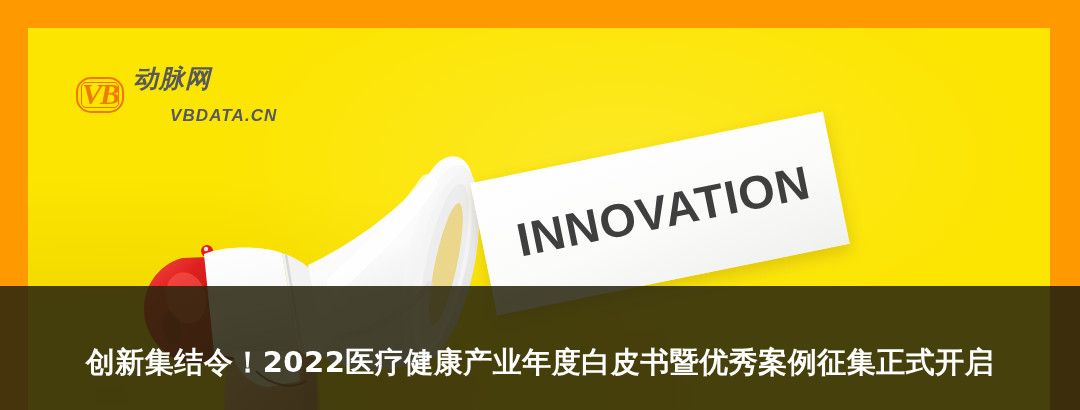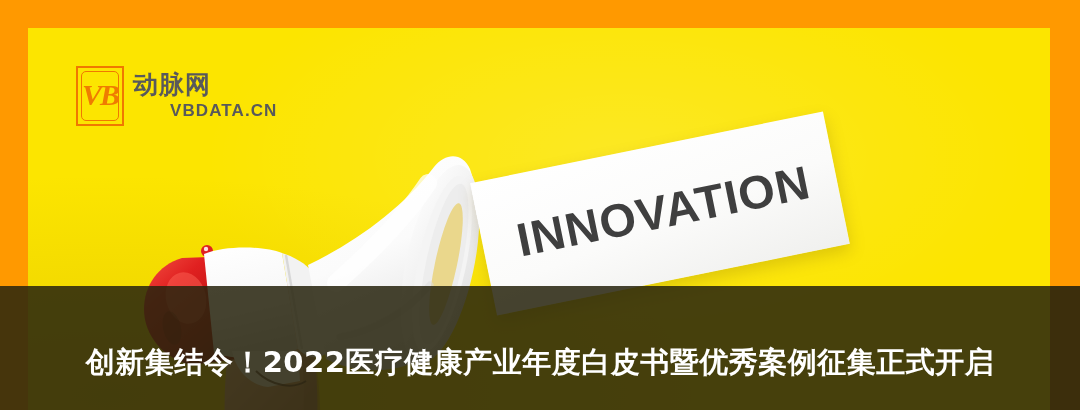--- a/index.html
+++ b/index.html
@@ -57,23 +57,23 @@
     left: 48px;
     top: 38px;
     display: flex;
     align-items: center;
     gap: 9px;
     z-index: 6;
   }
   .logo-badge {
     position: relative;
     width: 48px;
-    height: 60px;
+    height: 36px;
     border: 2.5px solid #f07800;
-    border-radius: 0;
+    border-radius: 15px;
     box-sizing: border-box;
     display: flex;
     align-items: center;
     justify-content: center;
   }
   .logo-badge-inner {
     position: absolute;
     inset: 3px;
     border: 1.5px solid #f07800;
     border-radius: 5px;
@@ -88,21 +88,22 @@
     line-height: 1;
     color: #ef7c00;
     letter-spacing: -2px;
     z-index: 2;
     transform: translateY(-1px);
   }
   .logo-words {
     display: flex;
     flex-direction: column;
     justify-content: center;
-    gap: 4px;
+    gap: 15px;
+    font-style: italic;
   }
   .logo-cn {
     font-family: "DejaVu Sans", "Liberation Sans", sans-serif;
     font-weight: bold;
     font-size: 25px;
     line-height: 1.04;
     color: #58595b;
     letter-spacing: 1px;
   }
   .logo-latin {

